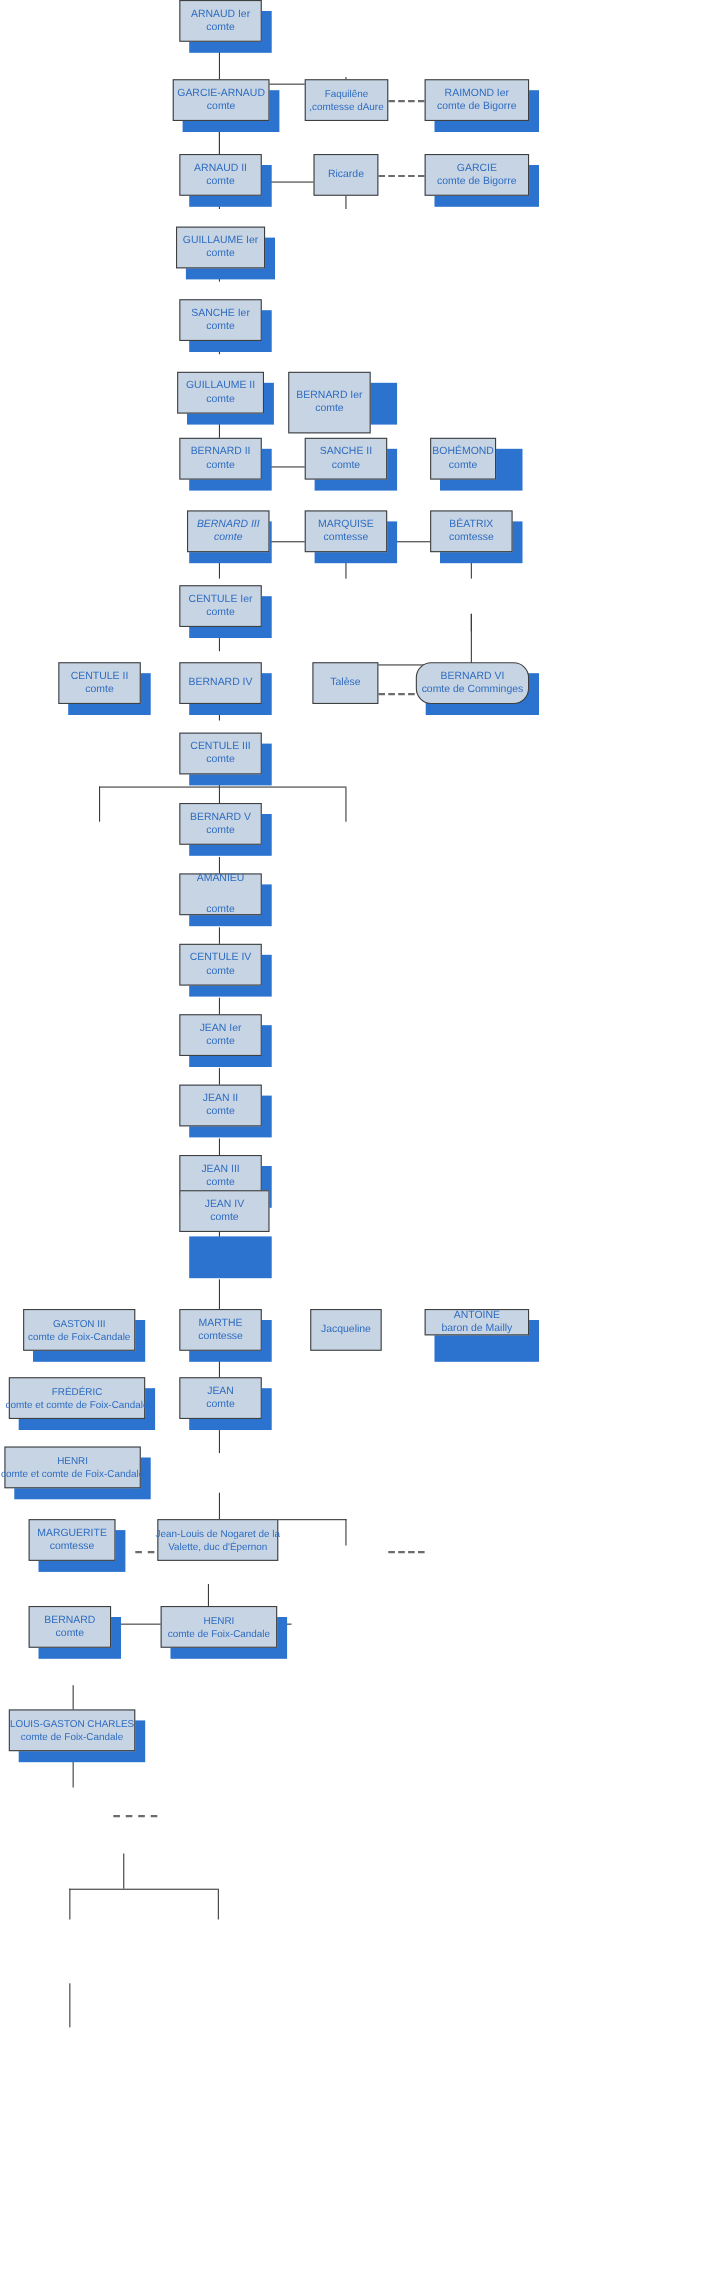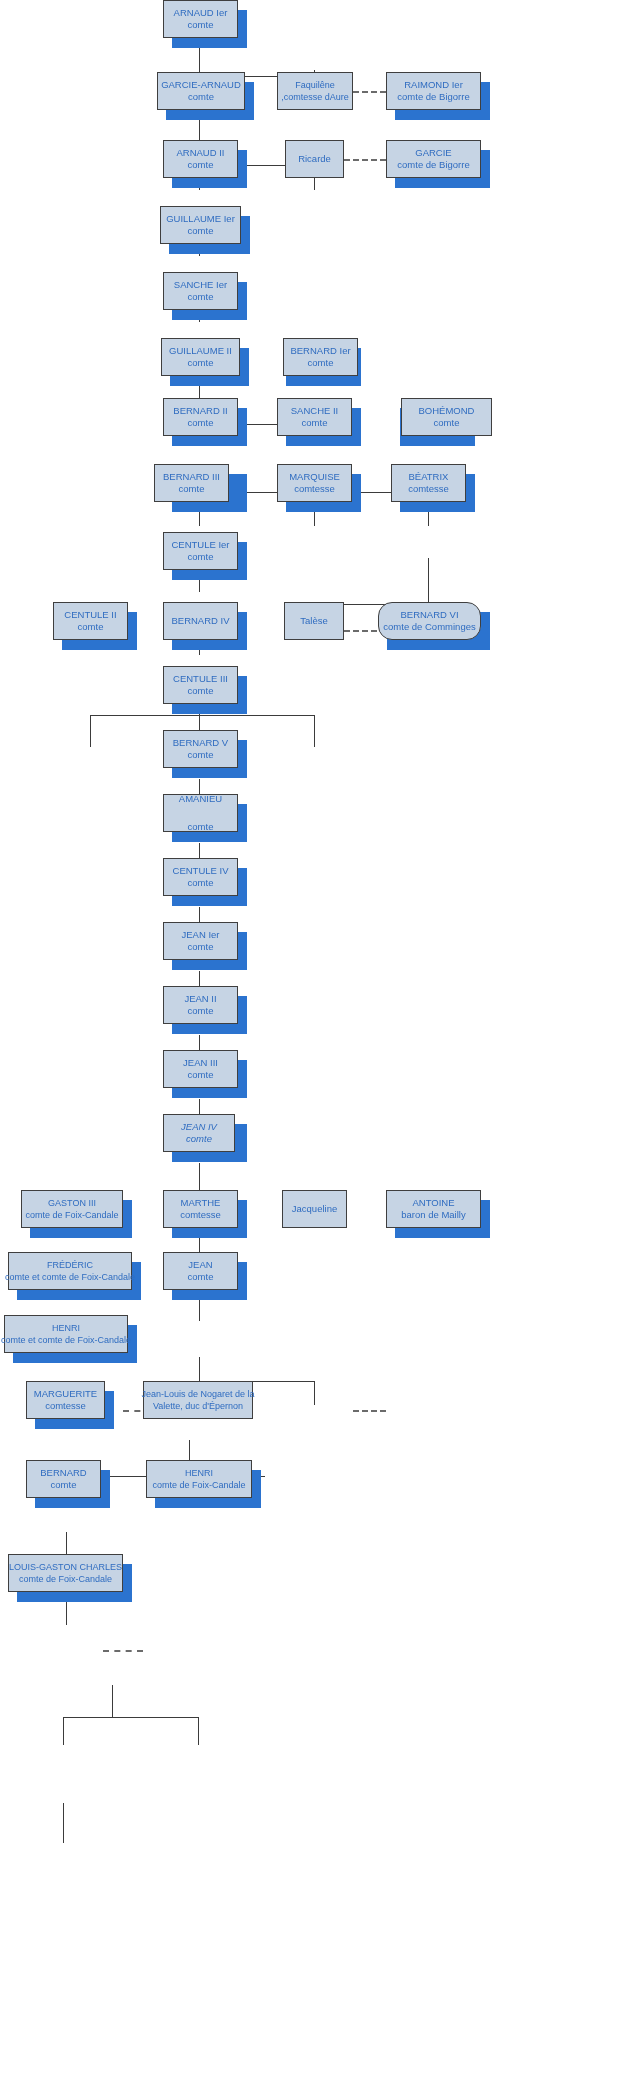--- a/index.html
+++ b/index.html
@@ -151,41 +151,41 @@
     <div class="node" style="left: 163px; top: 272px; width: 75px; height: 38px;">
       <span class="l1">SANCHE Ier</span>
       <span class="l2">comte</span>
     </div>
     <div class="shadow" style="left: 170px; top: 348px; width: 79px; height: 38px;"></div>
     <div class="node" style="left: 161px; top: 338px; width: 79px; height: 38px; text-align: right;">
       <span class="l1">GUILLAUME II</span>
       <span class="l2">comte</span>
     </div>
     <div class="shadow" style="left: 286px; top: 348px; width: 75px; height: 38px;"></div>
-    <div class="node" style="left: 283px; top: 338px; width: 75px; height: 38px;">
+    <div class="node" style="left: 262px; top: 338px; width: 75px; height: 56px;">
       <span class="l1">BERNARD Ier</span>
       <span class="l2">comte</span>
     </div>
     <div class="shadow" style="left: 172px; top: 408px; width: 75px; height: 38px;"></div>
     <div class="node" style="left: 163px; top: 398px; width: 75px; height: 38px;">
       <span class="l1">BERNARD II</span>
       <span class="l2">comte</span>
     </div>
     <div class="shadow" style="left: 286px; top: 408px; width: 75px; height: 38px;"></div>
     <div class="node" style="left: 277px; top: 398px; width: 75px; height: 38px;">
       <span class="l1">SANCHE II</span>
       <span class="l2">comte</span>
     </div>
     <div class="shadow" style="left: 400px; top: 408px; width: 75px; height: 38px;"></div>
-    <div class="node" style="left: 401px; top: 398px; width: 91px; height: 38px; justify-content: center;">
+    <div class="node" style="left: 391px; top: 398px; width: 60px; height: 38px; justify-content: center;">
       <span class="l1">BOHÉMOND</span>
       <span class="l2">comte</span>
     </div>
     <div class="shadow" style="left: 172px; top: 474px; width: 75px; height: 38px;"></div>
-    <div class="node" style="left: 154px; top: 464px; width: 75px; height: 38px;">
+    <div class="node" style="left: 170px; top: 464px; width: 75px; height: 38px; font-style: italic;">
       <span class="l1">BERNARD III</span>
       <span class="l2">comte</span>
     </div>
     <div class="shadow" style="left: 286px; top: 474px; width: 75px; height: 38px;"></div>
     <div class="node" style="left: 277px; top: 464px; width: 75px; height: 38px;">
       <span class="l1">MARQUISE</span>
       <span class="l2">comtesse</span>
     </div>
     <div class="shadow" style="left: 400px; top: 474px; width: 75px; height: 38px;"></div>
     <div class="node" style="left: 391px; top: 464px; width: 75px; height: 38px;">
@@ -243,39 +243,39 @@
     <div class="node" style="left: 163px; top: 986px; width: 75px; height: 38px;">
       <span class="l1">JEAN II</span>
       <span class="l2">comte</span>
     </div>
     <div class="shadow" style="left: 172px; top: 1060px; width: 75px; height: 38px;"></div>
     <div class="node" style="left: 163px; top: 1050px; width: 75px; height: 38px;">
       <span class="l1">JEAN III</span>
       <span class="l2">comte</span>
     </div>
     <div class="shadow" style="left: 172px; top: 1124px; width: 75px; height: 38px;"></div>
-    <div class="node" style="left: 163px; top: 1114px; width: 72px; height: 38px; font-style: italic;">
+    <div class="node" style="left: 163px; top: 1082px; width: 82px; height: 38px;">
       <span class="l1">JEAN IV</span>
       <span class="l2">comte</span>
     </div>
     <div class="shadow" style="left: 30px; top: 1200px; width: 102px; height: 38px;"></div>
     <div class="node small" style="left: 21px; top: 1190px; width: 102px; height: 38px;">
       <span class="l1">GASTON III</span>
       <span class="l2">comte de Foix-Candale</span>
     </div>
     <div class="shadow" style="left: 172px; top: 1200px; width: 75px; height: 38px;"></div>
     <div class="node" style="left: 163px; top: 1190px; width: 75px; height: 38px;">
       <span class="l1">MARTHE</span>
       <span class="l2">comtesse</span>
     </div>
     <div class="node" style="left: 282px; top: 1190px; width: 65px; height: 38px;">
       <span class="l1">Jacqueline</span>
     </div>
     <div class="shadow" style="left: 395px; top: 1200px; width: 95px; height: 38px;"></div>
-    <div class="node" style="left: 386px; top: 1190px; width: 95px; height: 38px;">
+    <div class="node" style="left: 386px; top: 1190px; width: 95px; height: 24px;">
       <span class="l1">ANTOINE</span>
       <span class="l2">baron de Mailly</span>
     </div>
     <div class="shadow" style="left: 17px; top: 1262px; width: 124px; height: 38px;"></div>
     <div class="node small" style="left: 8px; top: 1252px; width: 124px; height: 38px;">
       <span class="l1">FRÉDÉRIC</span>
       <span class="l2">comte et comte de Foix-Candale</span>
     </div>
     <div class="shadow" style="left: 172px; top: 1262px; width: 75px; height: 38px;"></div>
     <div class="node" style="left: 163px; top: 1252px; width: 75px; height: 38px;">

